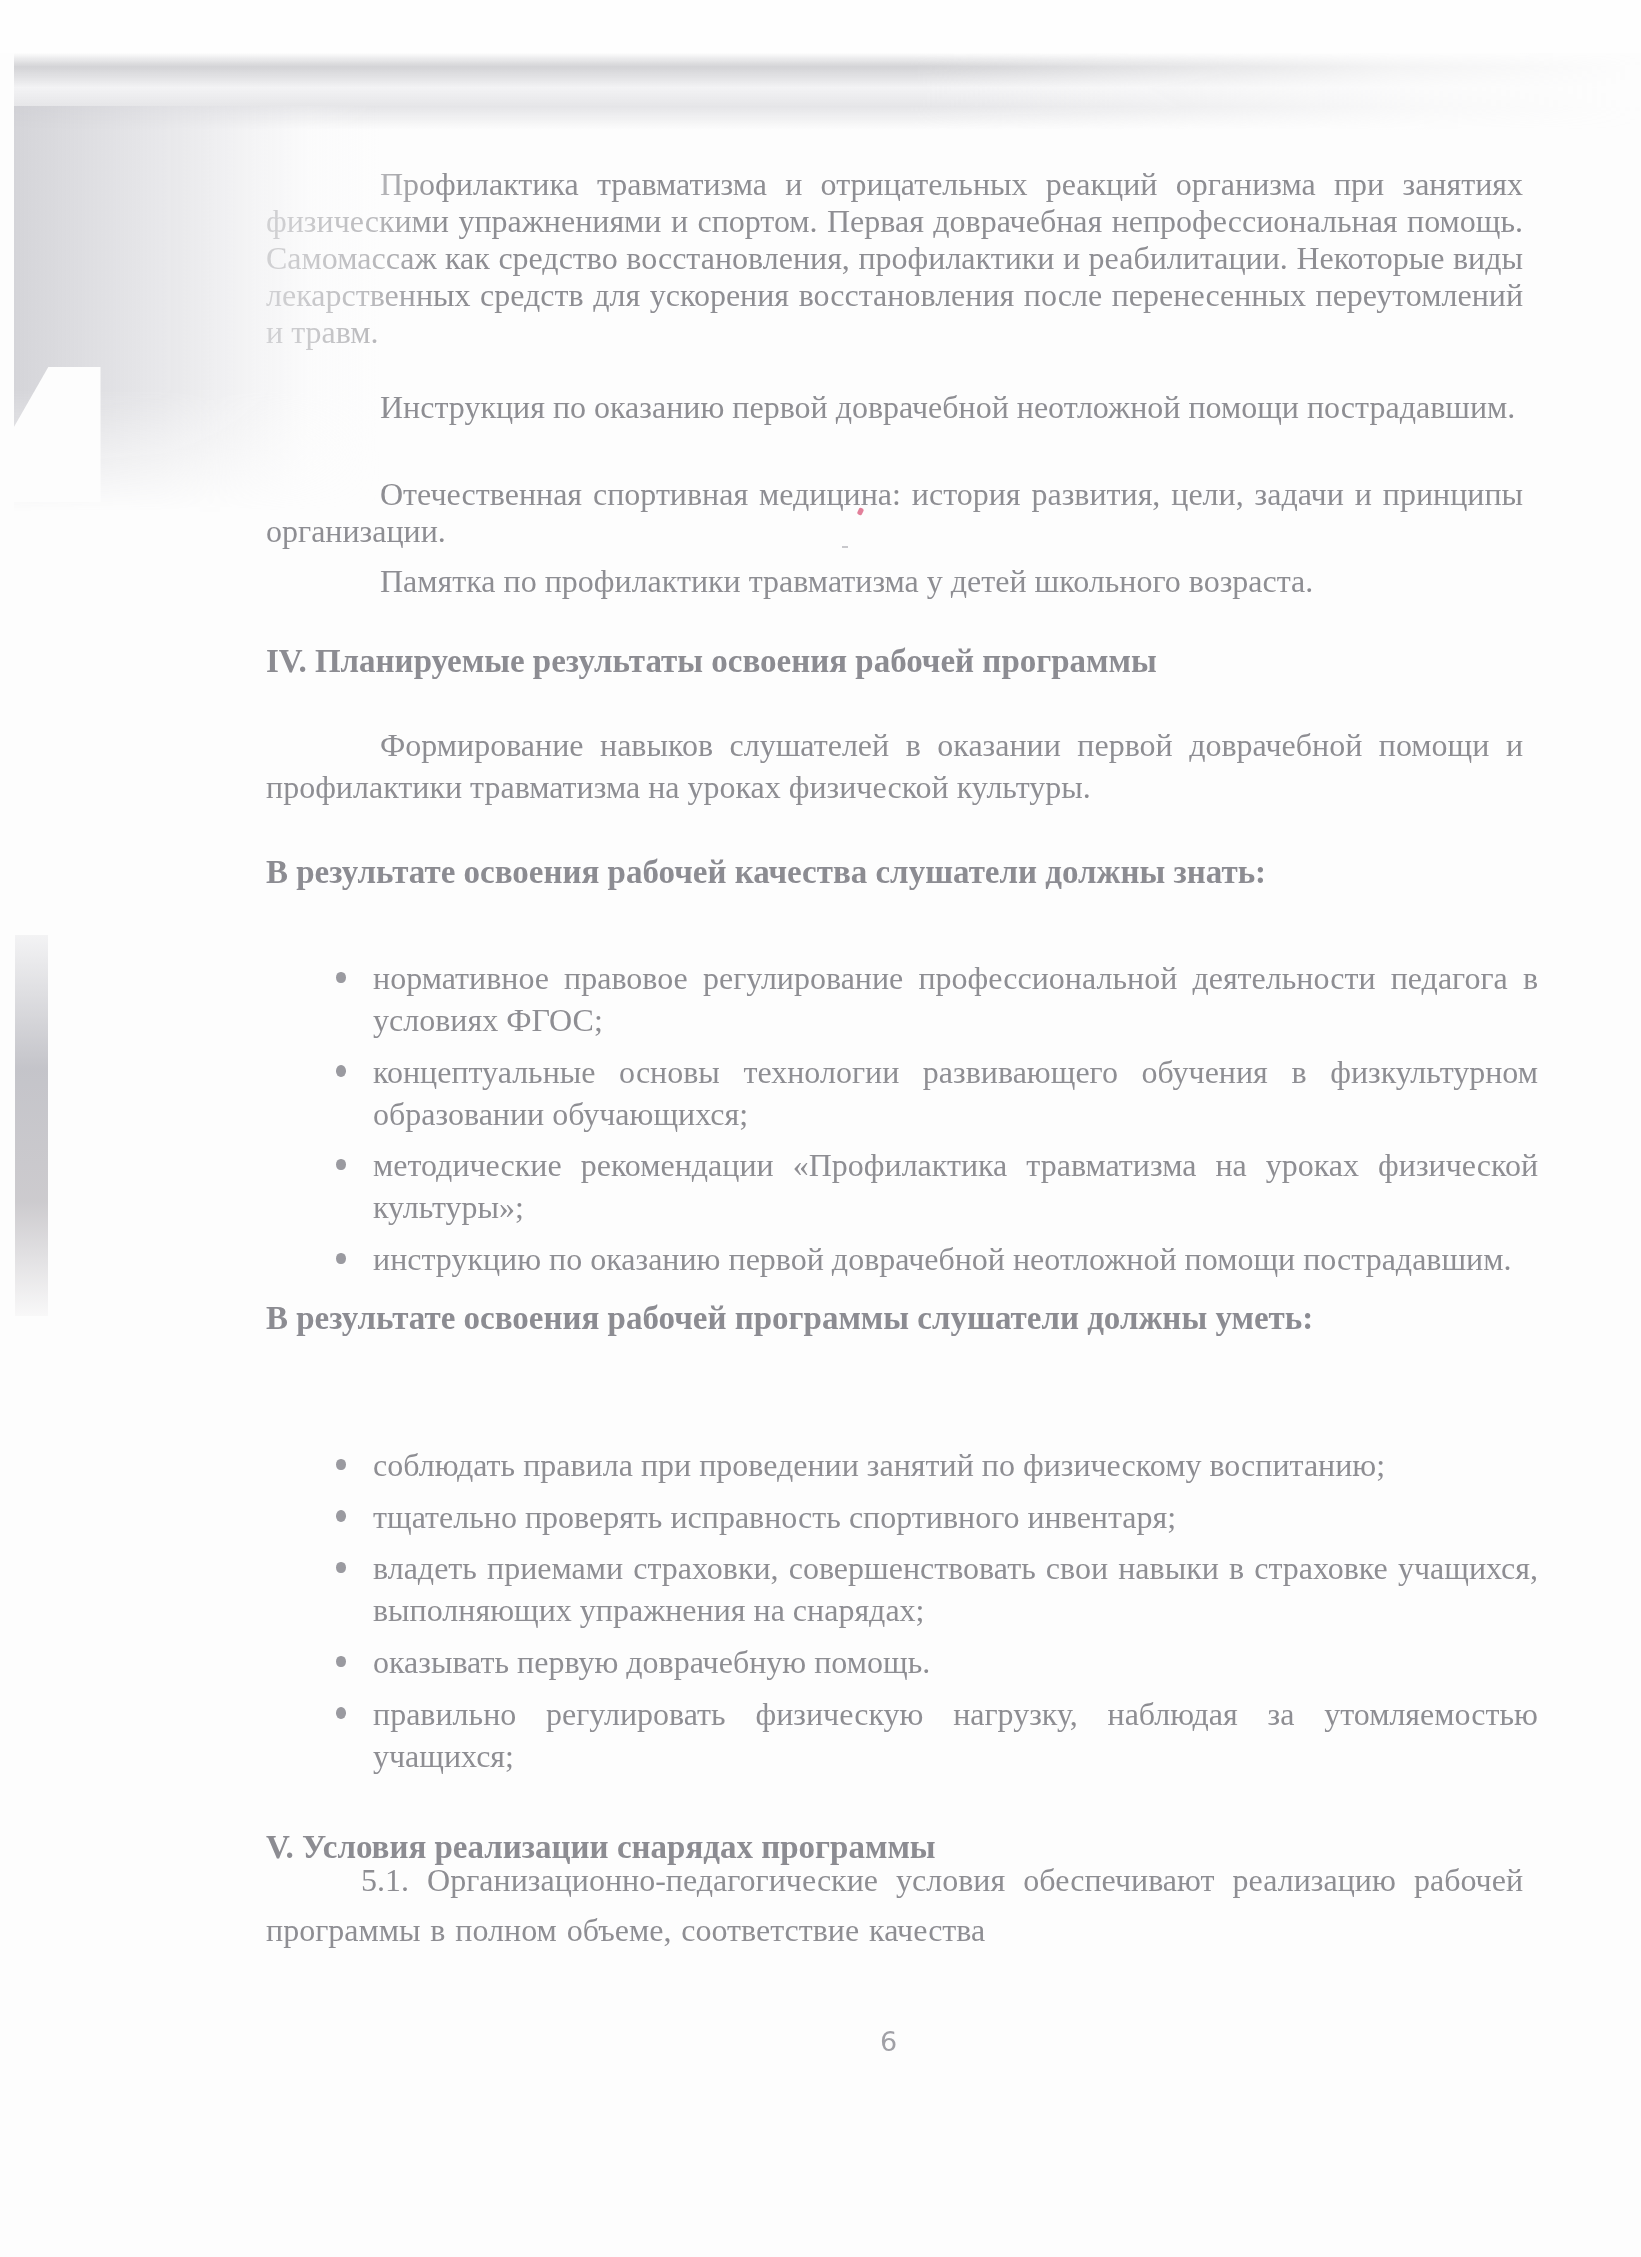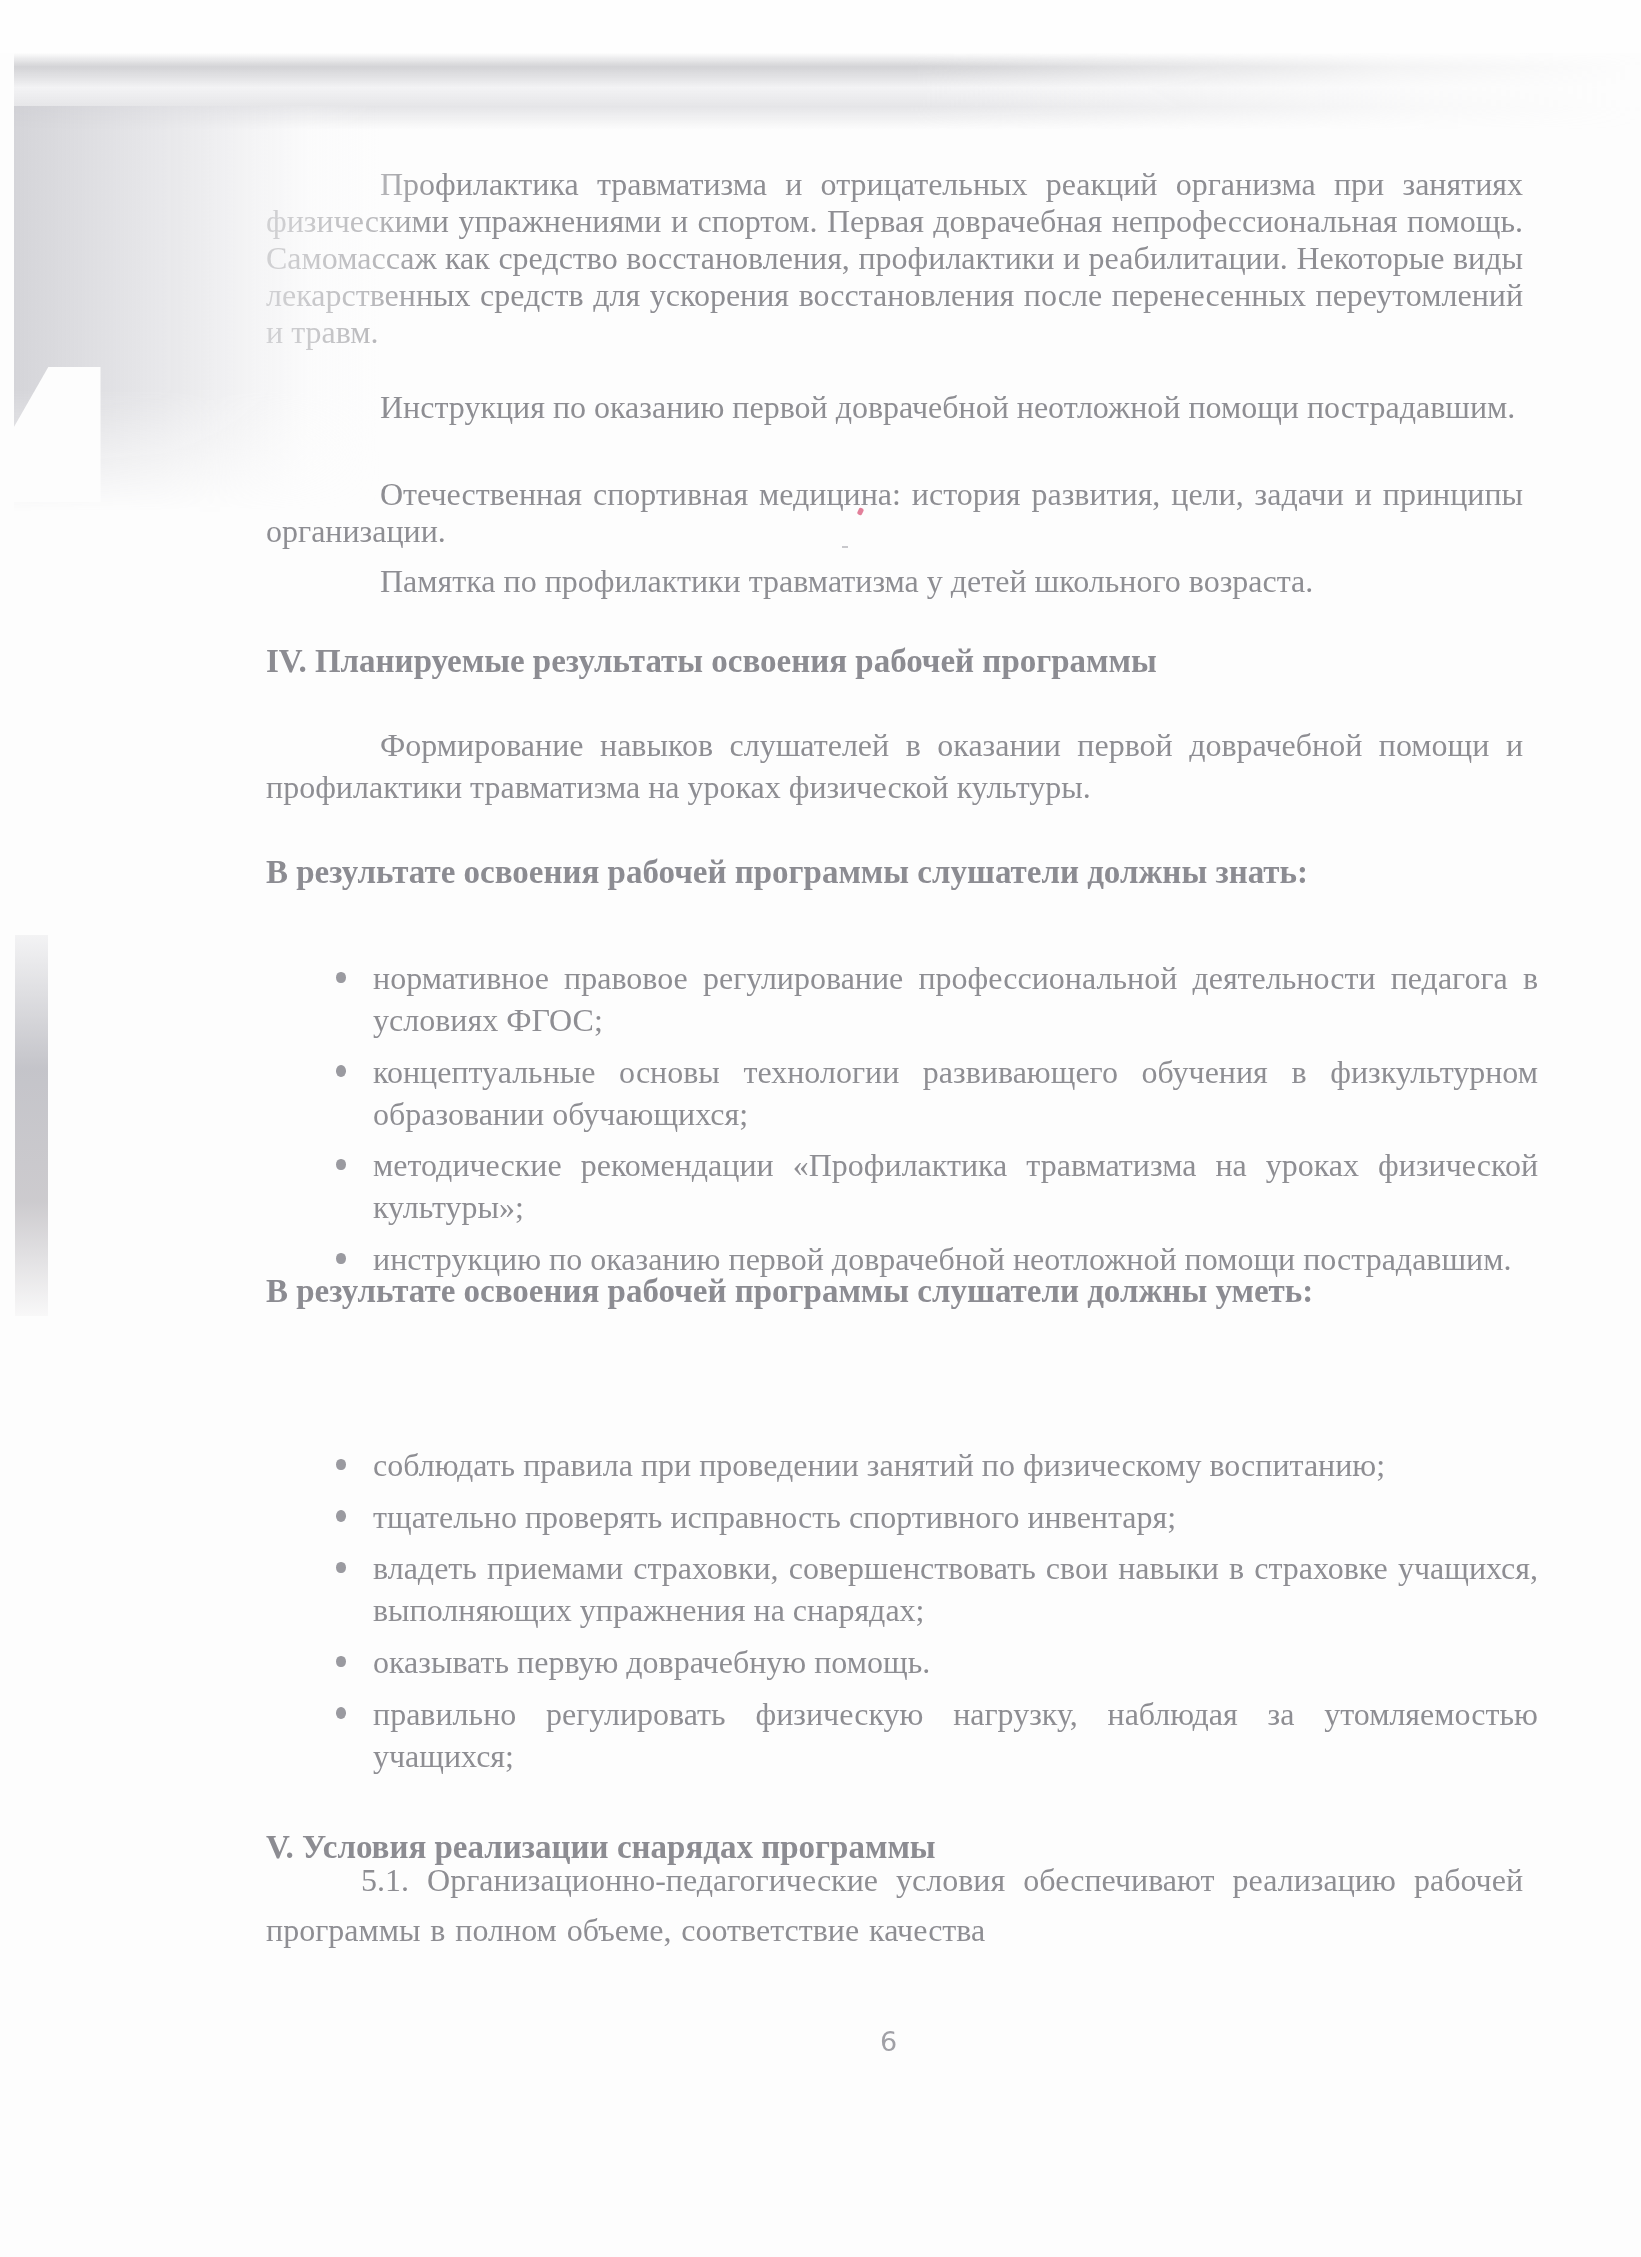--- a/index.html
+++ b/index.html
@@ -99,30 +99,30 @@
 
   <p class="p dense indent" style="top:563px;">Памятка по профилактики травматизма у детей школьного возраста.</p>
 
   <div class="mark-pink"></div>
   <div class="mark-gray"></div>
 
   <h2 class="h" style="top:642px;">IV. Планируемые результаты освоения рабочей программы</h2>
 
   <p class="p loose indent" style="top:724px; line-height:42px;">Формирование навыков слушателей в оказании первой доврачебной помощи и профилактики травматизма на уроках физической культуры.</p>
 
-  <h3 class="h" style="top:853px;">В результате освоения рабочей программы слушатели должны знать:</h3>
+  <h3 class="h" style="top:853px;">В результате освоения рабочей качества слушатели должны знать:</h3>
 
   <ul class="list" style="top:942px;">
     <li class="li"><span class="bullet"></span><span>нормативное правовое регулирование профессиональной деятельности педагога в условиях ФГОС;</span></li>
     <li class="li"><span class="bullet"></span><span>концептуальные основы технологии развивающего обучения в физкультурном образовании обучающихся;</span></li>
     <li class="li"><span class="bullet"></span><span>методические рекомендации «Профилактика травматизма на уроках физической культуры»;</span></li>
     <li class="li"><span class="bullet"></span><span>инструкцию по оказанию первой доврачебной неотложной помощи пострадавшим.</span></li>
   </ul>
 
-  <h3 class="h" style="top:1272px;text-align:right;">В результате освоения рабочей программы слушатели должны уметь:</h3>
+  <h3 class="h" style="top:1299px;text-align:right;">В результате освоения рабочей программы слушатели должны уметь:</h3>
 
   <ul class="list" style="top:1429px;">
     <li class="li" style="padding-right:116px;"><span class="bullet"></span><span>соблюдать правила при проведении занятий по физическому воспитанию;</span></li>
     <li class="li"><span class="bullet"></span><span>тщательно проверять исправность спортивного инвентаря;</span></li>
     <li class="li"><span class="bullet"></span><span>владеть приемами страховки, совершенствовать свои навыки в страховке учащихся, выполняющих упражнения на снарядах;</span></li>
     <li class="li"><span class="bullet"></span><span>оказывать первую доврачебную помощь.</span></li>
     <li class="li"><span class="bullet"></span><span>правильно регулировать физическую нагрузку, наблюдая за утомляемостью учащихся;</span></li>
   </ul>
 
   <h2 class="h" style="top:1828px;">V. Условия реализации снарядах программы</h2>

